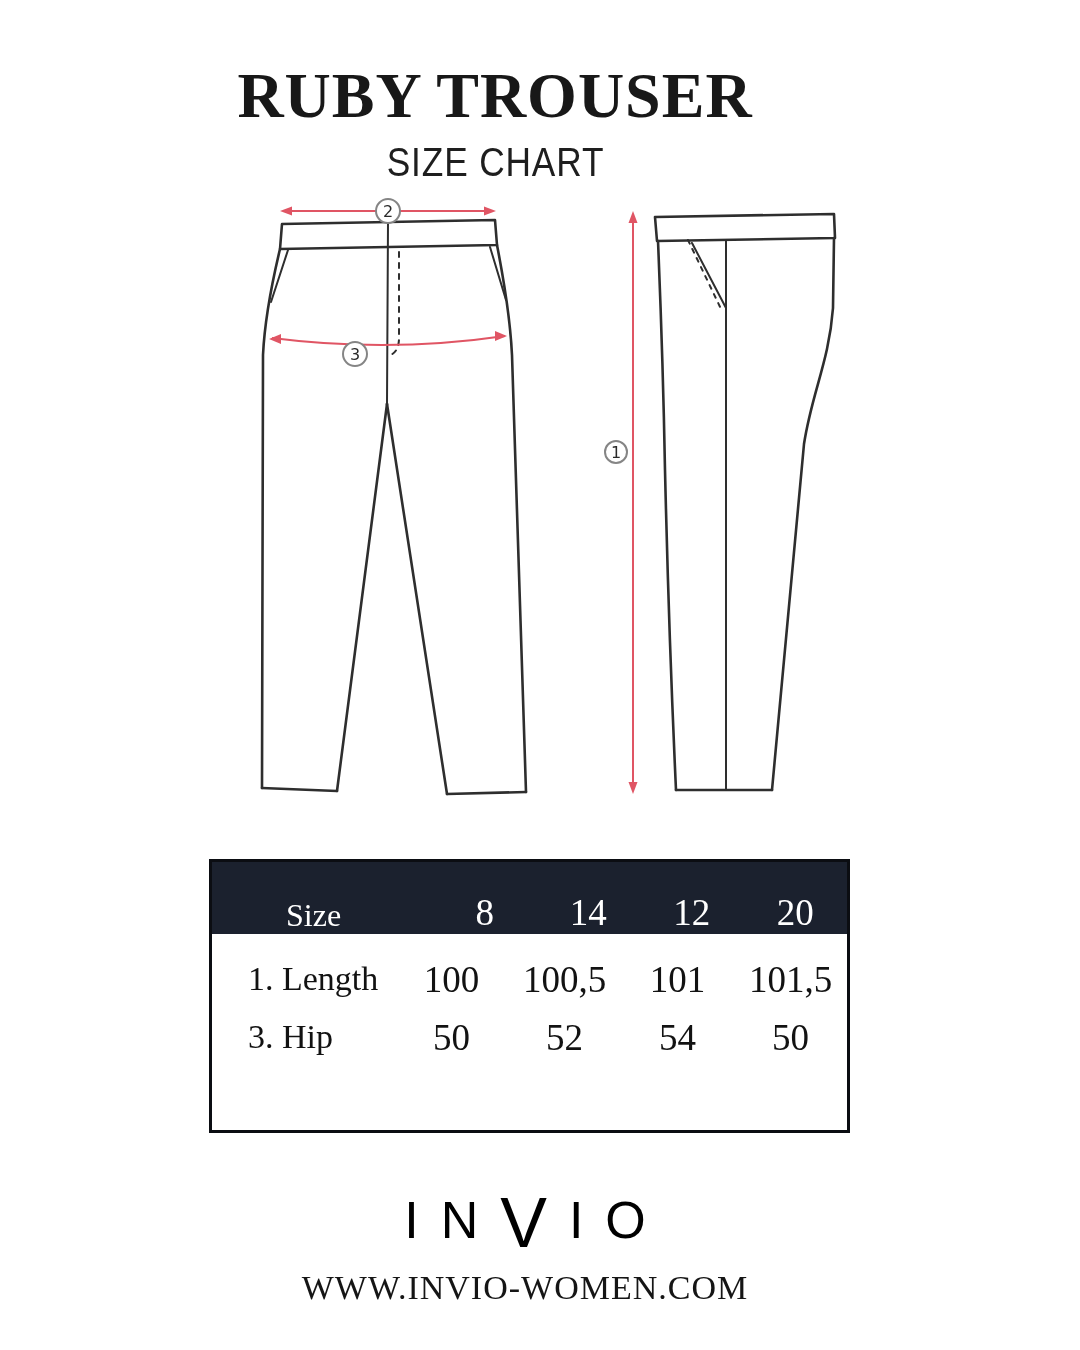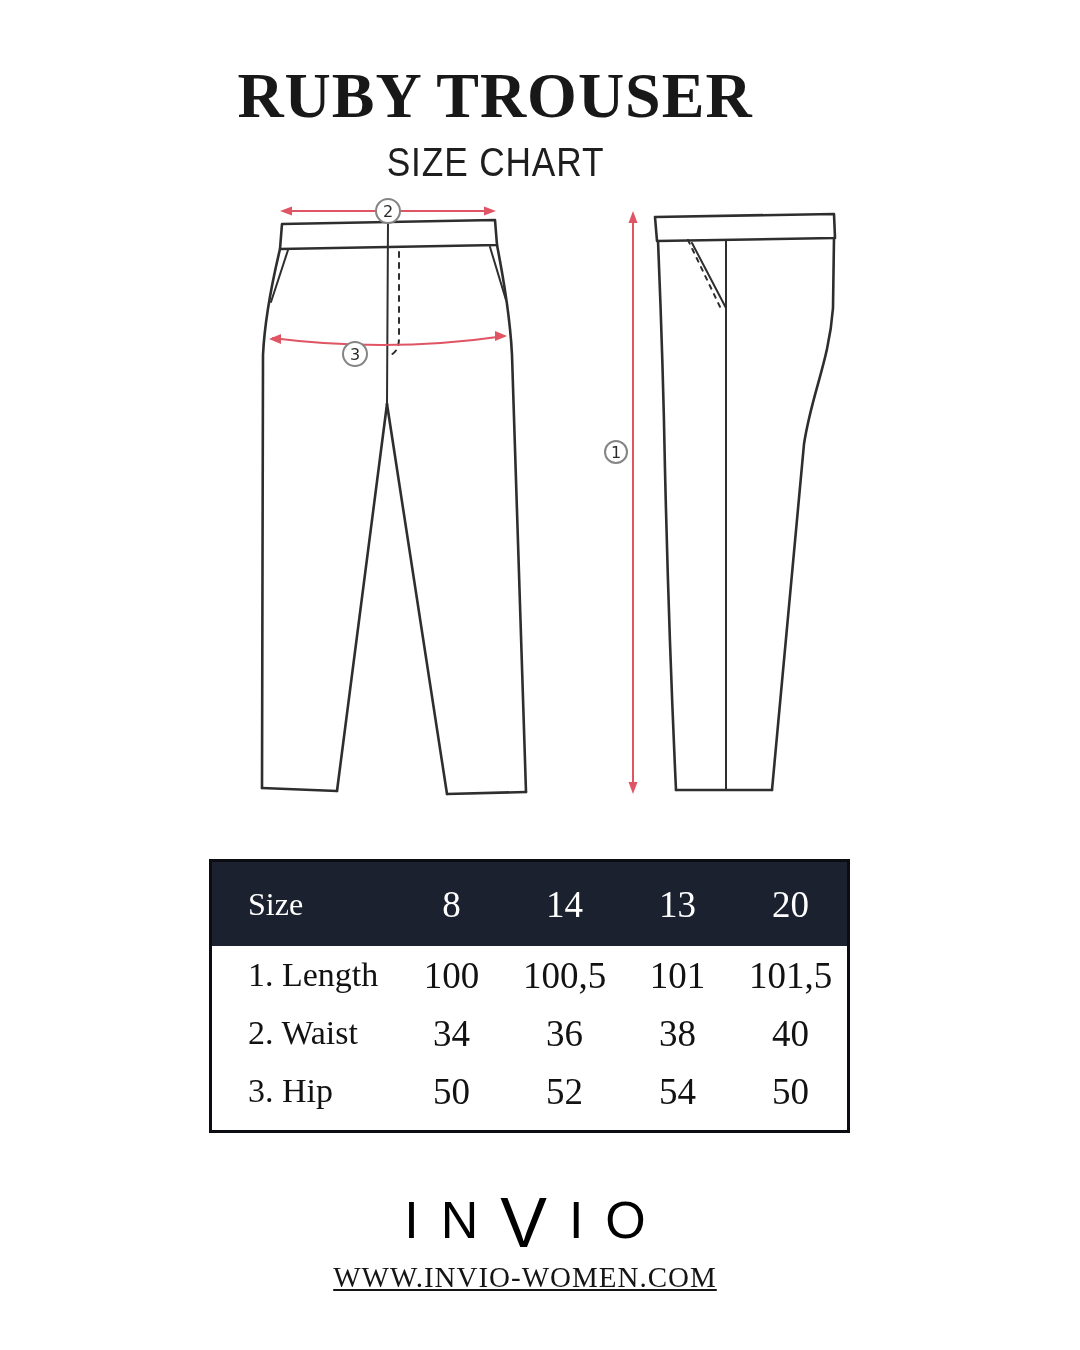--- a/index.html
+++ b/index.html
@@ -39,41 +39,41 @@
   .red-fill{fill:var(--accent-red);stroke:none;}
   .marker-circle{fill:#ffffff;stroke:#858585;stroke-width:2;}
   .marker-num{fill:#2a2a2a;font-family:"DejaVu Sans","Liberation Sans",sans-serif;font-size:16px;text-anchor:middle;}
 
   
   .size-table{
     position:absolute;left:209px;top:859px;width:641px;height:274px;
     border:3px solid #0b0d12;background:#ffffff;
   }
   .thead{
-    display:flex;align-items:center;height:84px;
-    background:var(--table-header-bg);color:var(--table-header-text);
+    display:flex;align-items:flex-end;height:72px;
+    background:var(--table-header-bg);color:var(--table-header-text);padding-left:38px;
   }
   .cell{font-family:"Liberation Serif",serif;}
   .cell.label{width:183px;padding-left:36px;}
   .cell.num{flex:1;text-align:center;}
   .thead .cell.label{font-size:32px;}
   .thead .cell.num{font-size:37px;}
-  .tbody{padding-top:0;}
+  .tbody{padding-top:16px;}
   .trow{display:flex;align-items:center;height:58px;color:#121212;}
   .trow .cell.label{font-size:34px;}
   .trow .cell.num{font-size:37px;}
 
   
   .footer{position:absolute;top:1186px;left:0;width:1050px;text-align:center;}
   .brand{font-family:"Liberation Sans",sans-serif;font-weight:400;color:#000000;line-height:56px;}
   .brand .ltr{font-size:52px;margin:0 11px;display:inline-block;}
   .brand .ltr.v{font-size:70px;position:relative;top:9px;}
   .website{
-    margin-top:0;font-family:"Liberation Serif",serif;font-size:29px;
-    letter-spacing:1px;color:#151515;text-decoration:underline;
+    margin-top:8px;font-family:"Liberation Serif",serif;font-size:34px;
+    letter-spacing:1px;color:#151515;
   }
 </style>
 </head>
 <body>
 
 <div class="page">
 
   <div class="title-block">
     <h1>RUBY TROUSER</h1>
     <div class="subtitle">SIZE CHART</div>
@@ -128,37 +128,30 @@
       <circle class="marker-circle" cx="616" cy="452" r="11"></circle>
       <text class="marker-num" x="616" y="458">1</text>
     </g>
   </svg>
 
   <div class="size-table">
     <div class="thead">
       <div class="cell label">Size</div>
       <div class="cell num">8</div>
       <div class="cell num">14</div>
-      <div class="cell num">13</div>
+      <div class="cell num">12</div>
       <div class="cell num">20</div>
     </div>
     <div class="tbody">
       <div class="trow">
         <div class="cell label">1. Length</div>
         <div class="cell num">100</div>
         <div class="cell num">100,5</div>
         <div class="cell num">101</div>
         <div class="cell num">101,5</div>
-      </div>
-      <div class="trow">
-        <div class="cell label">2. Waist</div>
-        <div class="cell num">34</div>
-        <div class="cell num">36</div>
-        <div class="cell num">38</div>
-        <div class="cell num">40</div>
       </div>
       <div class="trow">
         <div class="cell label">3. Hip</div>
         <div class="cell num">50</div>
         <div class="cell num">52</div>
         <div class="cell num">54</div>
         <div class="cell num">50</div>
       </div>
     </div>
   </div>

